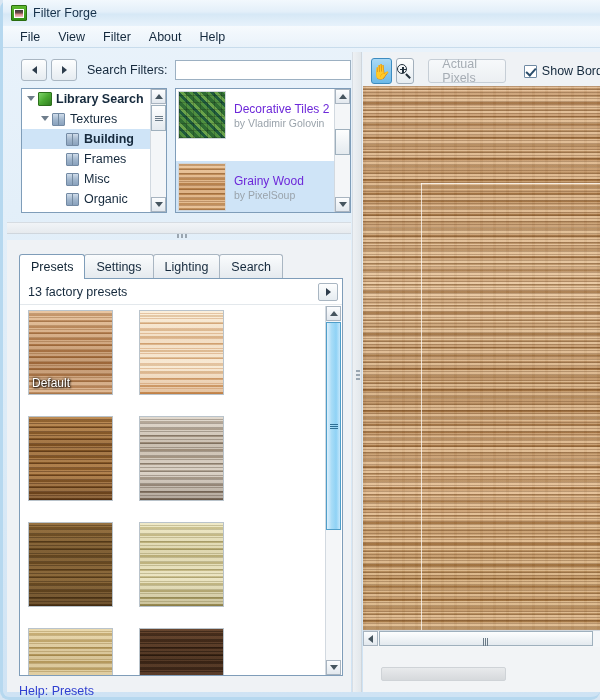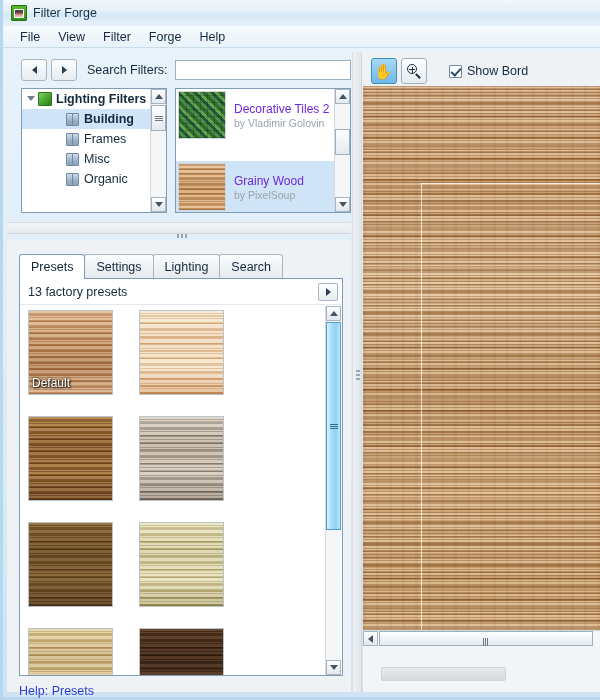--- a/index.html
+++ b/index.html
@@ -9,20 +9,21 @@
     font-size:12px;
     background:#d9e6f2;
     -webkit-font-smoothing:antialiased;
   }
   .app{
     position:relative;width:600px;height:700px;
     background:linear-gradient(to bottom,#eaf3fb 0%,#dcebf7 60%,#cfe3f4 100%);
     box-sizing:border-box;
     border-left:3px solid #b6d8ef;
     border-bottom:3px solid #b6d8ef;
+    border-radius:9px;
   }
 
   
   .titlebar{
     position:absolute;left:0;top:0;width:600px;height:26px;
     background:linear-gradient(to bottom,#f2f8fd 0%,#e3eff9 45%,#d6e8f6 55%,#e7f2fb 100%);
     display:flex;align-items:center;
   }
   .title-icon{
     width:16px;height:16px;margin-left:8px;margin-right:6px;
@@ -337,42 +338,47 @@
     <div class="title-icon">
         <div class="inner"></div>
       </div>
     <span class="title-text">Filter Forge</span>
   </div>
 
   <div class="menubar">
     <div class="menu-item">File</div>
     <div class="menu-item">View</div>
     <div class="menu-item">Filter</div>
-    <div class="menu-item">Forge</div>
+    <div class="menu-item">About</div>
     <div class="menu-item">Help</div>
   </div>
 
   <div class="leftpane">
 
     <div class="searchrow">
       <div class="navbtn">
         <span class="tri tri-left"></span>
       </div>
       <div class="navbtn">
         <span class="tri tri-right"></span>
       </div>
       <span class="searchlabel">Search Filters:</span>
       <input class="searchinput" type="text" value="" style="">
     </div>
 
     <div class="treebox">
       <div class="tree-row lvl1">
         <span class="arrow"></span>
         <span class="cube"></span>
-        <span class="tree-label">Lighting Filters</span>
+        <span class="tree-label">Library Search</span>
+      </div>
+      <div class="tree-row lvl2">
+        <span class="arrow"></span>
+        <span class="folder"></span>
+        <span class="tree-label">Textures</span>
       </div>
       <div class="tree-row lvl3 sel">
         <span class="arrow blank"></span>
         <span class="folder"></span>
         <span class="tree-label">Building</span>
       </div>
       <div class="tree-row lvl3">
         <span class="arrow blank"></span>
         <span class="folder"></span>
         <span class="tree-label">Frames</span>
@@ -548,20 +554,21 @@
     <div class="rtoolbar">
       <div class="tbtn active">
         <span class="hand">✋</span>
       </div>
       <div class="tbtn">
         <span class="magnify">
           <span class="lens"><span class="plus"></span></span>
             <span class="handle"></span>
         </span>
       </div>
+      <div class="actualbtn">Actual Pixels</div>
       <div class="showborder">
         <span class="chk"></span>
         <span class="sbtext">Show Bord</span>
       </div>
     </div>
 
     <div class="preview">
       <span class="tileline-h"></span>
       <span class="tileline-v"></span>
     </div>

